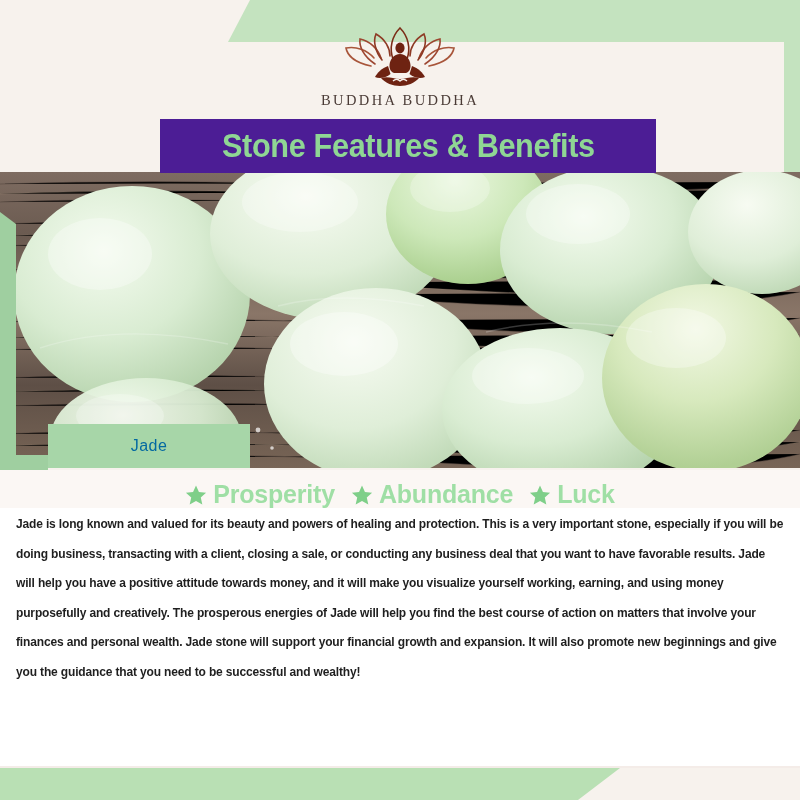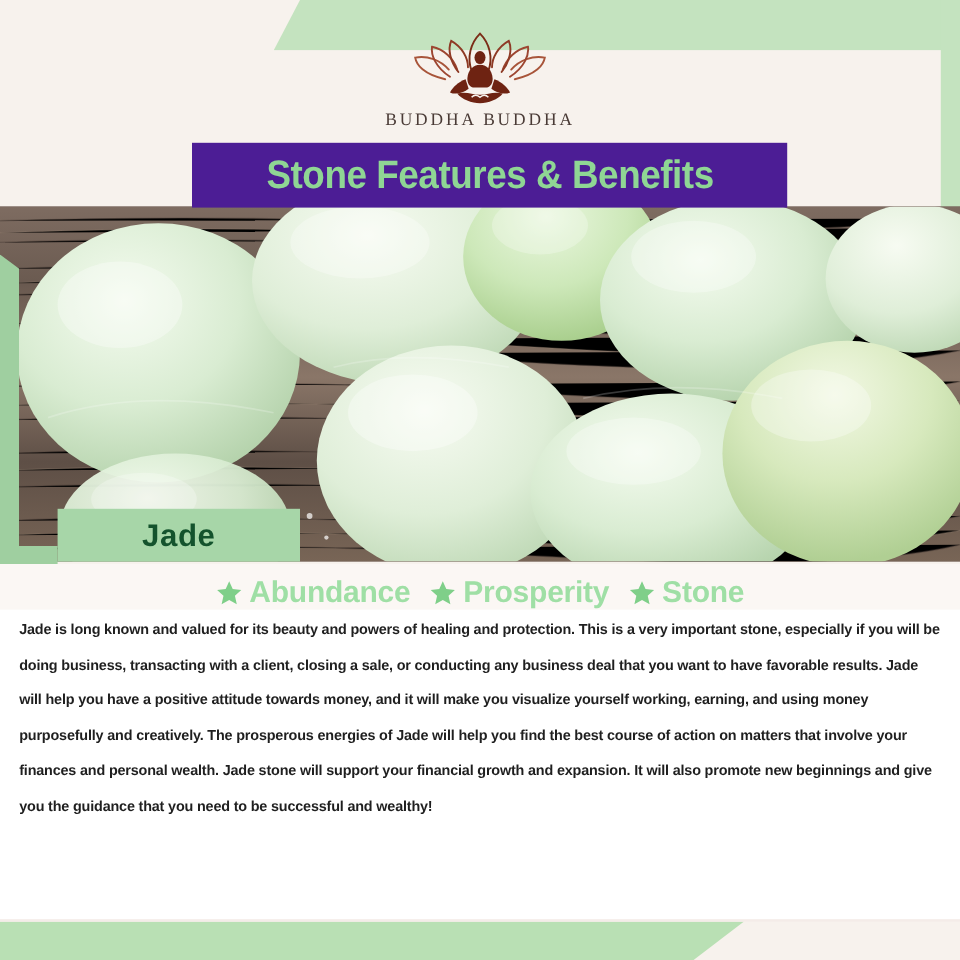--- a/index.html
+++ b/index.html
@@ -86,21 +86,21 @@
   .photo-svg{position:absolute;left:0;top:0;width:800px;height:296px;}
 
   
   .jade-band{
     position:absolute;left:48px;top:424px;width:202px;height:44px;
     background:#a7d6a8;
     display:flex;align-items:center;justify-content:center;
     z-index:5;
   }
   .jade-text{
-    color:#14532d;font-size:26px;font-weight:700;letter-spacing:0.5px;
+    color:#0369a1;font-size:16px;font-weight:400;letter-spacing:0.5px;
   }
 
   
   .benefits{
     position:absolute;left:0;top:478px;width:800px;height:32px;
     display:flex;align-items:center;justify-content:center;gap:10px;
     z-index:3;
   }
   .benefit{
     display:flex;align-items:center;gap:6px;
@@ -278,37 +278,37 @@
   <div class="deco-left-bar2"></div>
 
   <div class="white-bg-benefits"></div>
   <div class="benefits">
     <span class="benefit">
       <span class="star">
         <svg class="star" viewBox="0 0 24 24" xmlns="http://www.w3.org/2000/svg">
           <polygon points="12,1.5 15.2,8.6 23,9.5 17.2,14.7 18.9,22.4 12,18.5 5.1,22.4 6.8,14.7 1,9.5 8.8,8.6" fill="#7fcf89"></polygon>
         </svg>
       </span>
+      <span>Prosperity</span>
+    </span>
+    <span class="benefit">
+      <span class="star">
+        <svg class="star" viewBox="0 0 24 24" xmlns="http://www.w3.org/2000/svg">
+          <polygon points="12,1.5 15.2,8.6 23,9.5 17.2,14.7 18.9,22.4 12,18.5 5.1,22.4 6.8,14.7 1,9.5 8.8,8.6" fill="#7fcf89"></polygon>
+        </svg>
+      </span>
       <span>Abundance</span>
     </span>
     <span class="benefit">
       <span class="star">
         <svg class="star" viewBox="0 0 24 24" xmlns="http://www.w3.org/2000/svg">
           <polygon points="12,1.5 15.2,8.6 23,9.5 17.2,14.7 18.9,22.4 12,18.5 5.1,22.4 6.8,14.7 1,9.5 8.8,8.6" fill="#7fcf89"></polygon>
         </svg>
       </span>
-      <span>Prosperity</span>
-    </span>
-    <span class="benefit">
-      <span class="star">
-        <svg class="star" viewBox="0 0 24 24" xmlns="http://www.w3.org/2000/svg">
-          <polygon points="12,1.5 15.2,8.6 23,9.5 17.2,14.7 18.9,22.4 12,18.5 5.1,22.4 6.8,14.7 1,9.5 8.8,8.6" fill="#7fcf89"></polygon>
-        </svg>
-      </span>
-      <span>Stone</span>
+      <span>Luck</span>
     </span>
   </div>
 
   <div class="body-wrap">
     <div class="body-text">Jade is long known and valued for its beauty and powers of healing and protection. This is a very important stone, especially if you will be doing business, transacting with a client, closing a sale, or conducting any business deal that you want to have favorable results. Jade will help you have a positive attitude towards money, and it will make you visualize yourself working, earning, and using money purposefully and creatively. The prosperous energies of Jade will help you find the best course of action on matters that involve your finances and personal wealth. Jade stone will support your financial growth and expansion. It will also promote new beginnings and give you the guidance that you need to be successful and wealthy!</div>
   </div>
 
   <div class="deco-right-accent"></div>
   <div class="deco-bottom-strip"></div>
   <div class="deco-bottom"></div>

